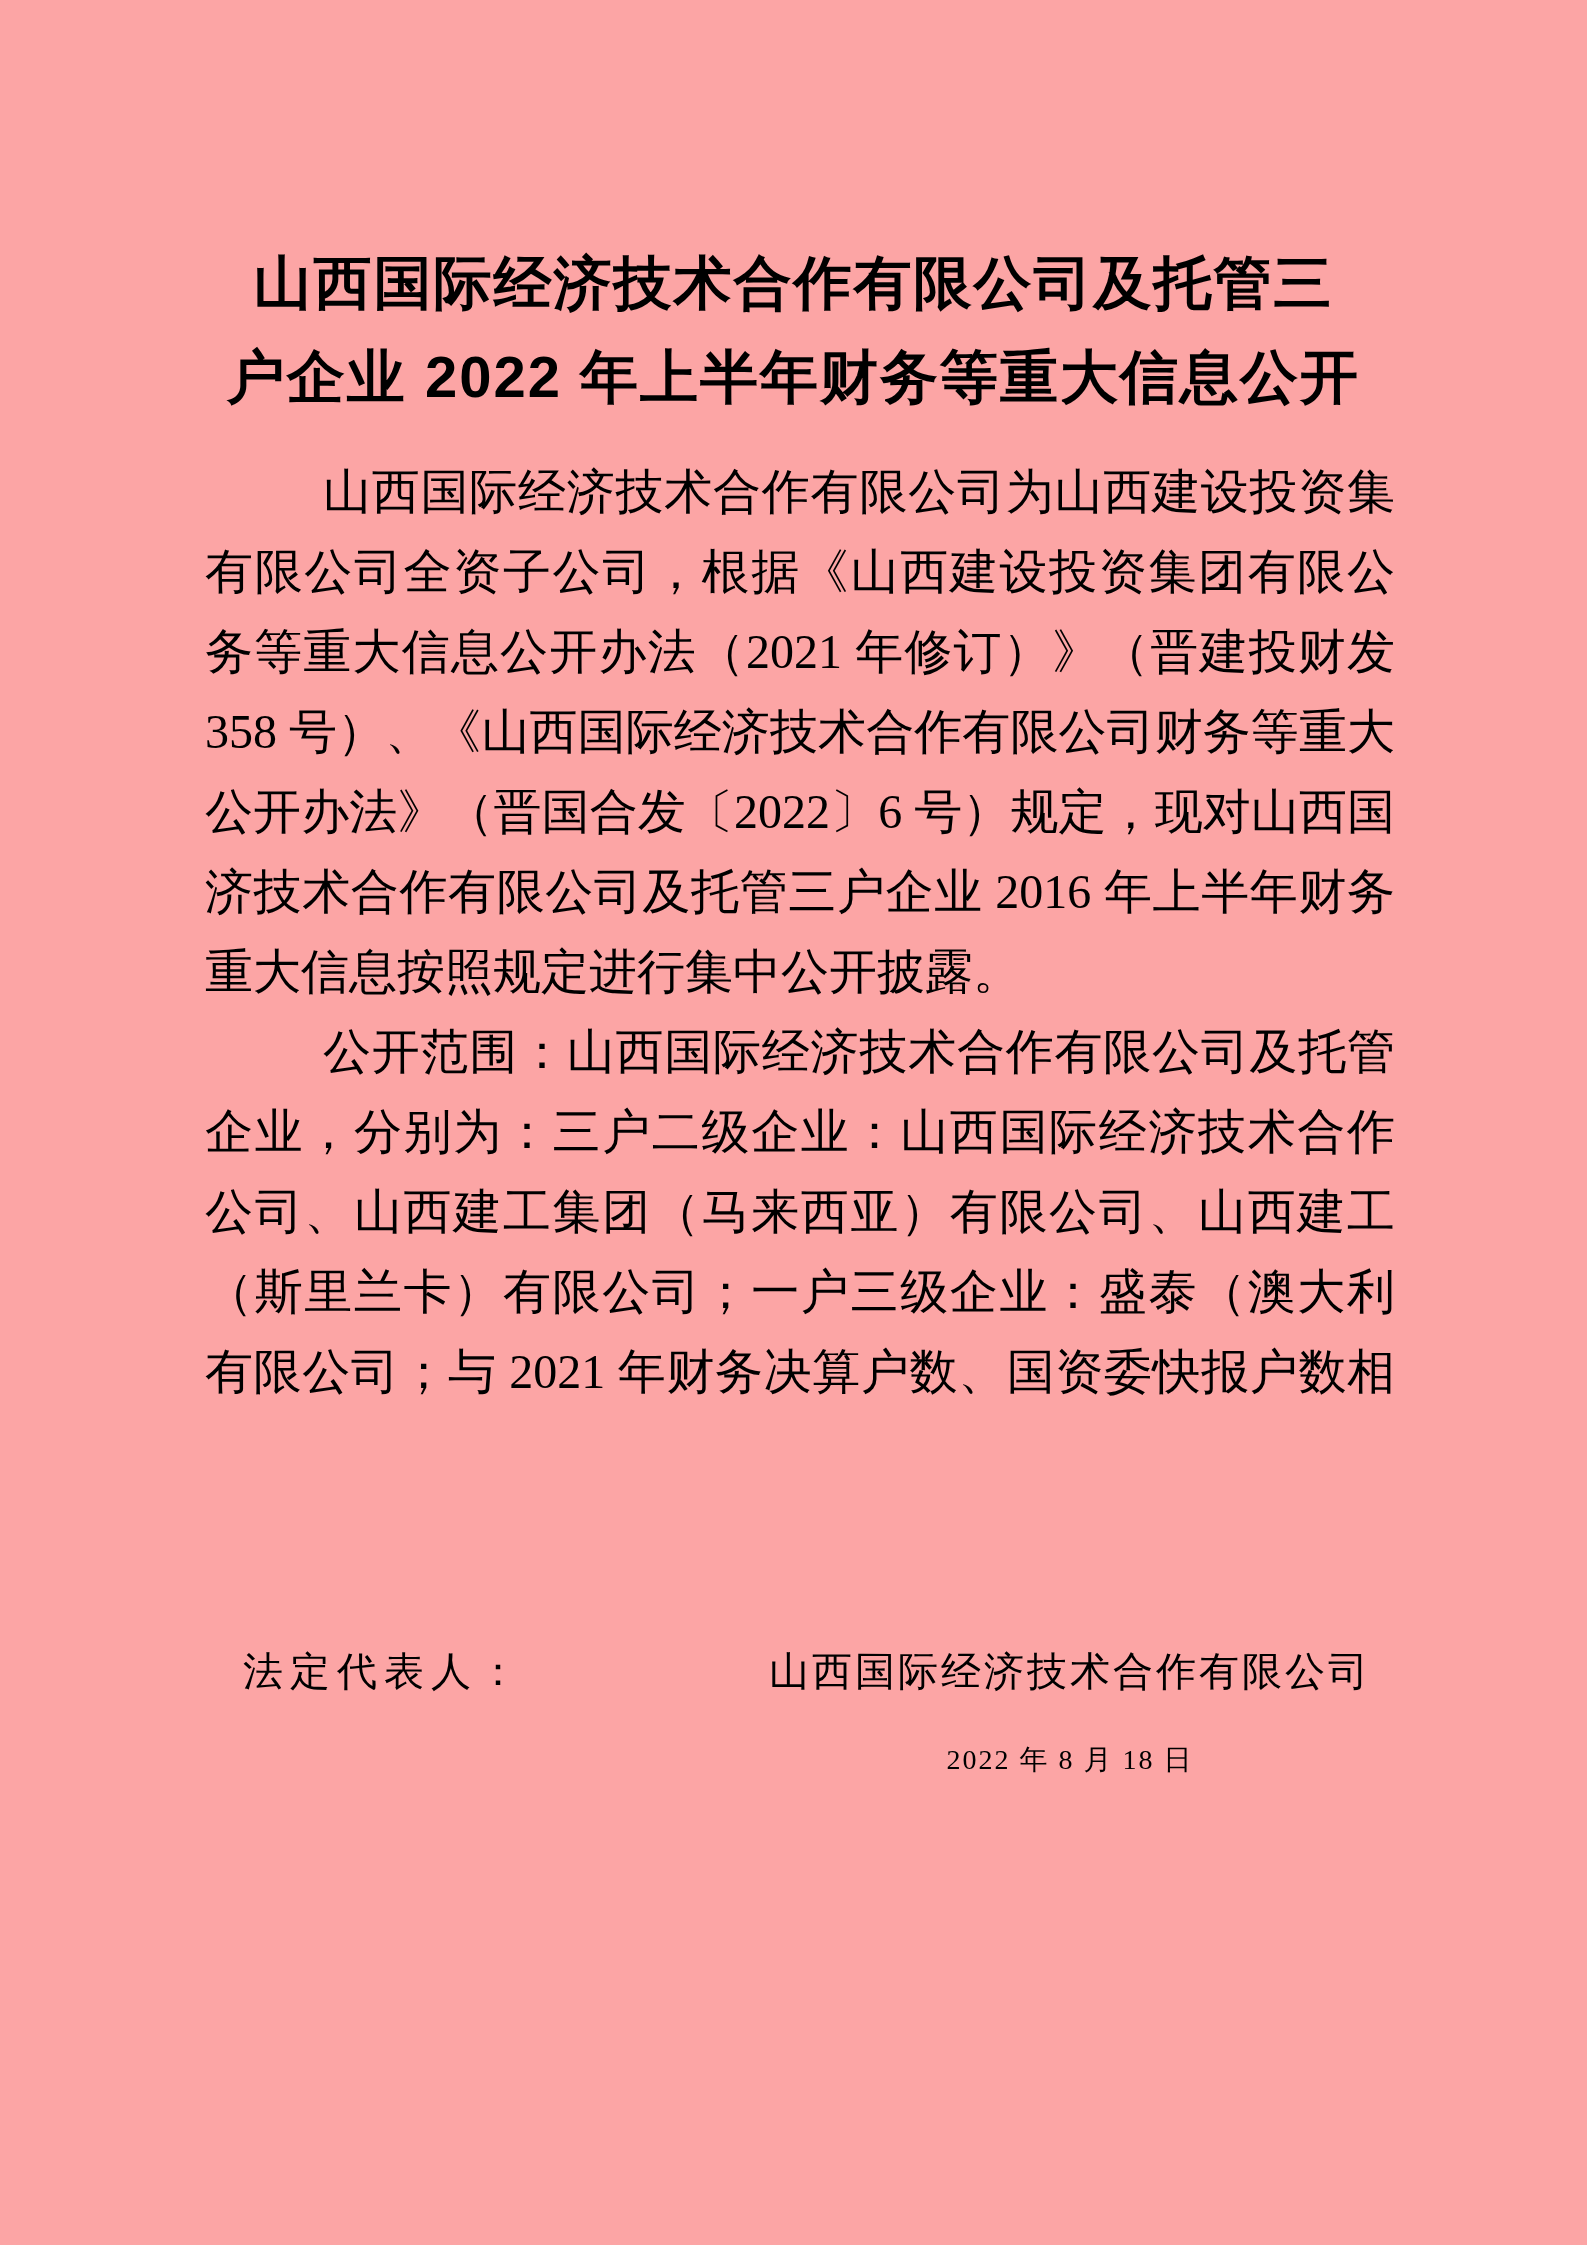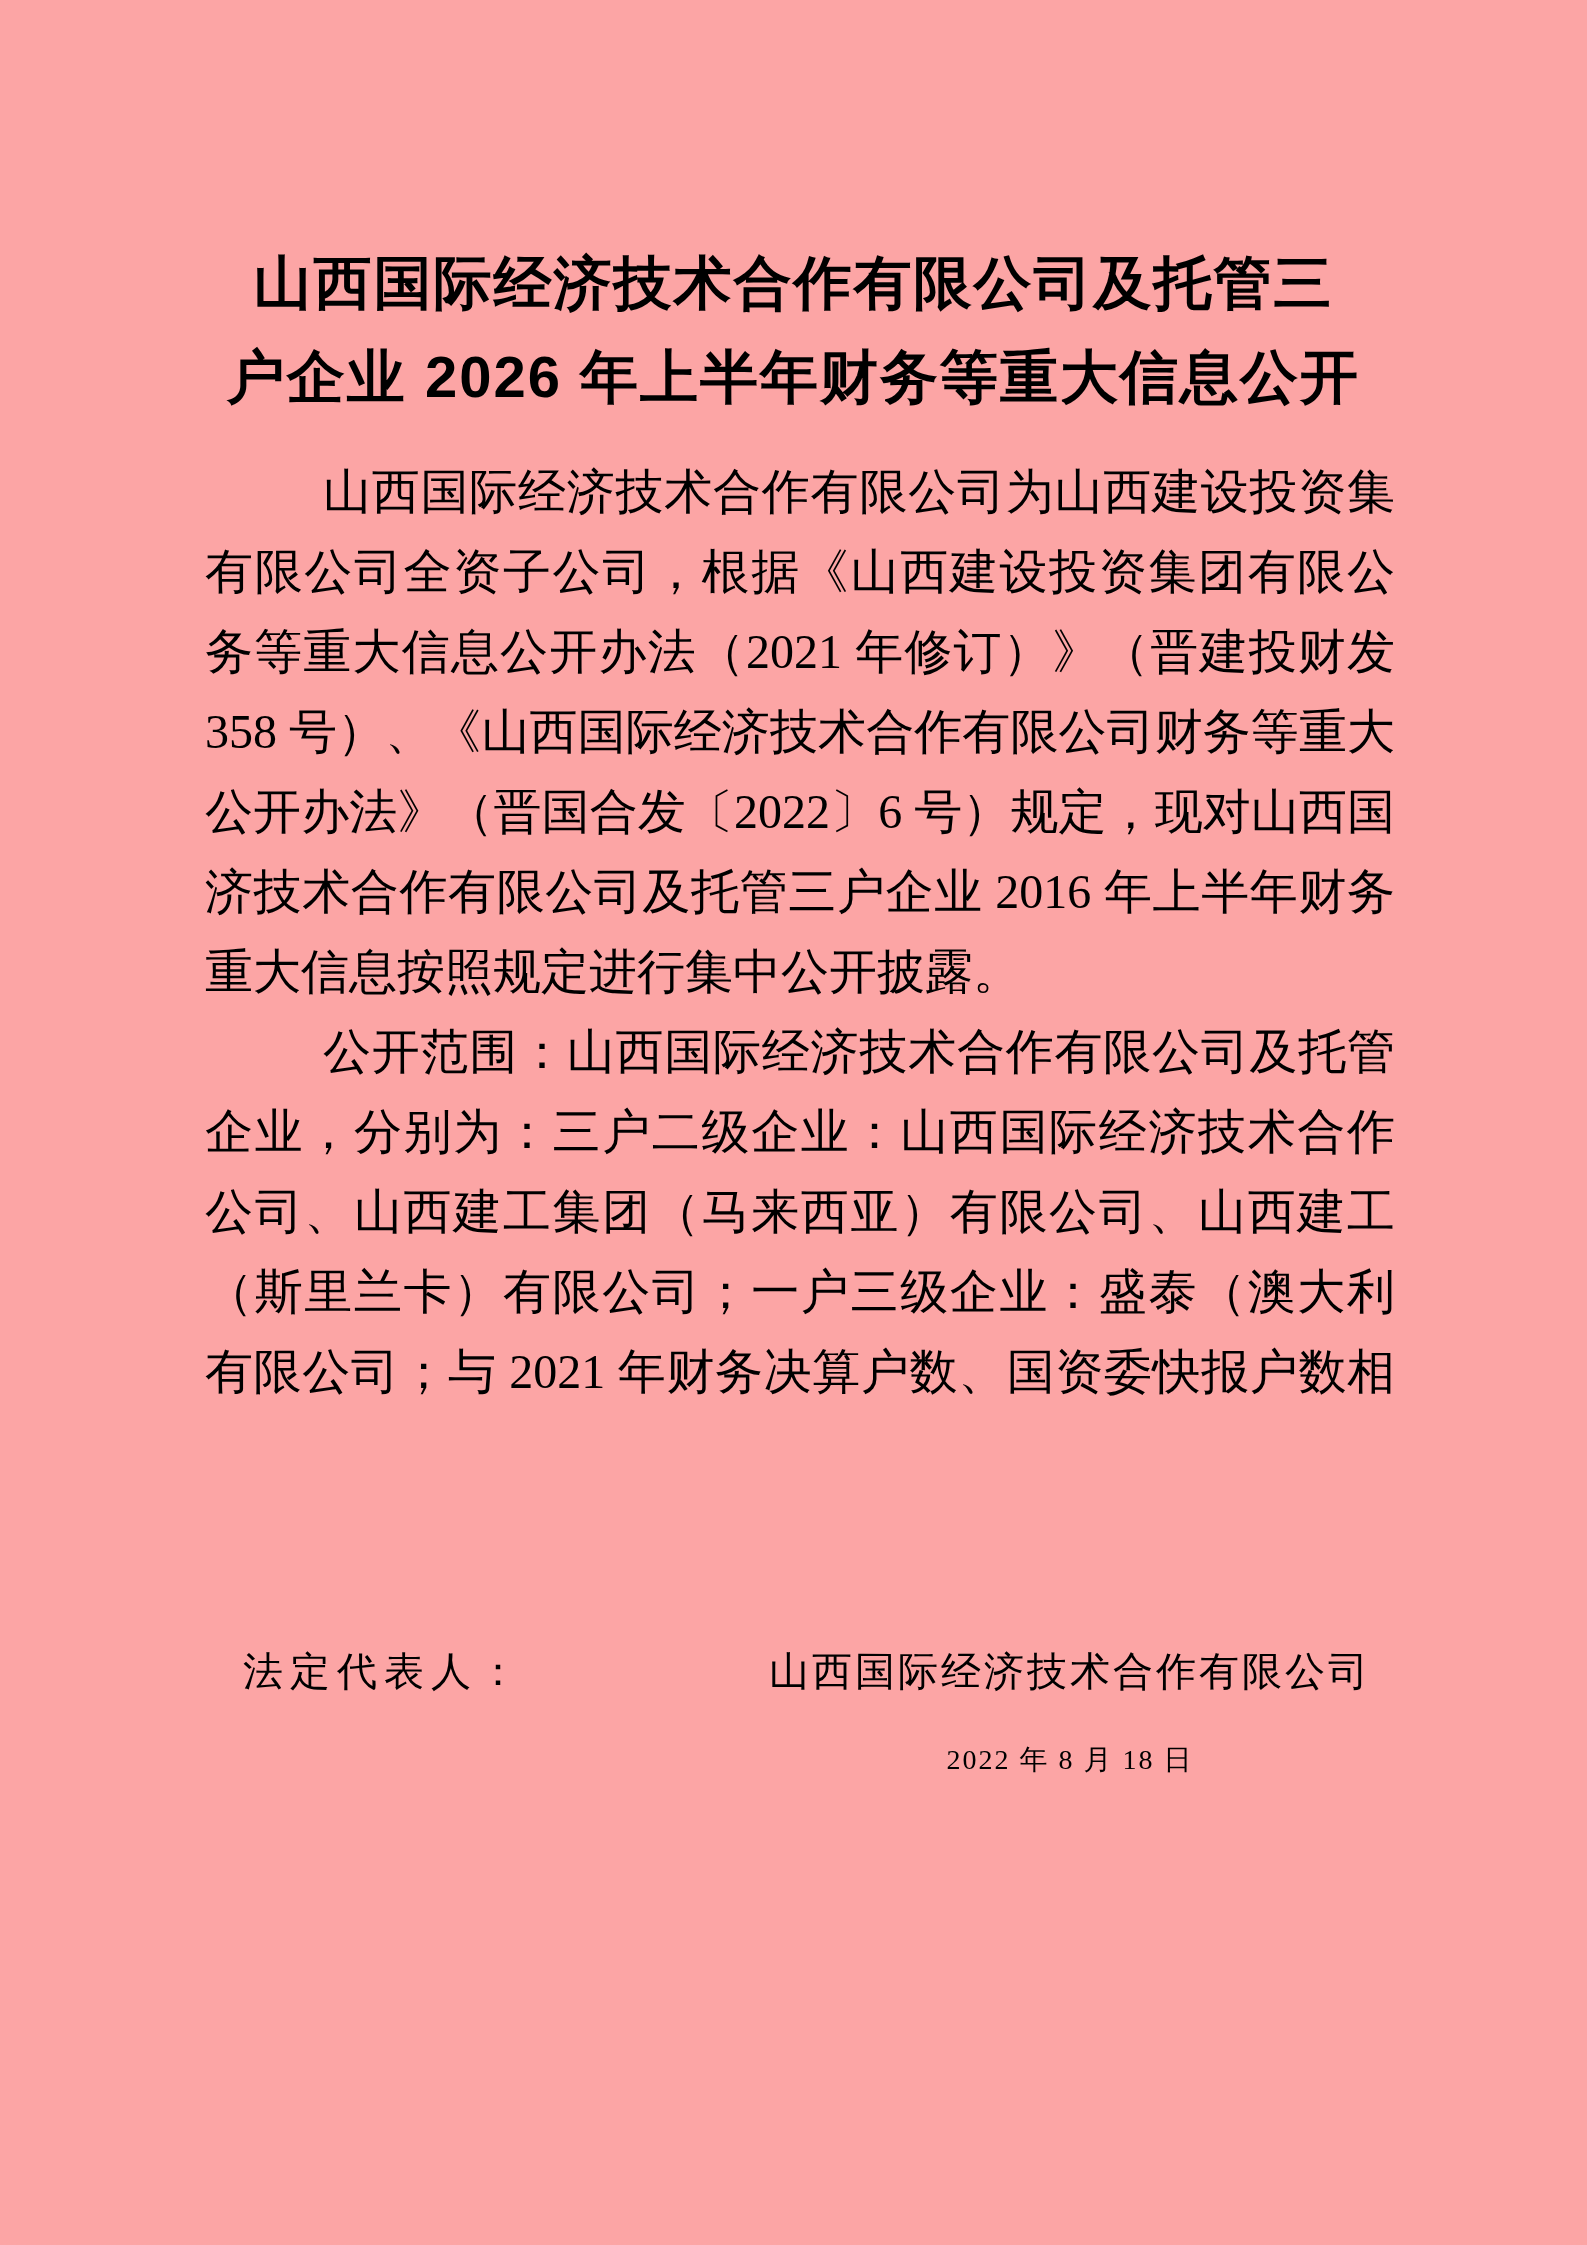--- a/index.html
+++ b/index.html
@@ -90,21 +90,21 @@
     color: #000000;
   }
 </style>
 </head>
 <body>
 
 <div class="page">
 
   <div class="doc-title">
     <div>山西国际经济技术合作有限公司及托管三</div>
-    <div>户企业 2026 年上半年财务等重大信息公开</div>
+    <div>户企业 2022 年上半年财务等重大信息公开</div>
   </div>
 
   <div class="body-block">
     <div>
       <div class="line indent">山西国际经济技术合作有限公司为山西建设投资集团</div>
       <div class="line">有限公司全资子公司，根据《山西建设投资集团有限公司财</div>
       <div class="line">务等重大信息公开办法（2021 年修订）》（晋建投财发〔2021〕</div>
       <div class="line">358 号）、《山西国际经济技术合作有限公司财务等重大信息</div>
       <div class="line">公开办法》（晋国合发〔2022〕6 号）规定，现对山西国际经</div>
       <div class="line">济技术合作有限公司及托管三户企业 2016 年上半年财务等</div>

